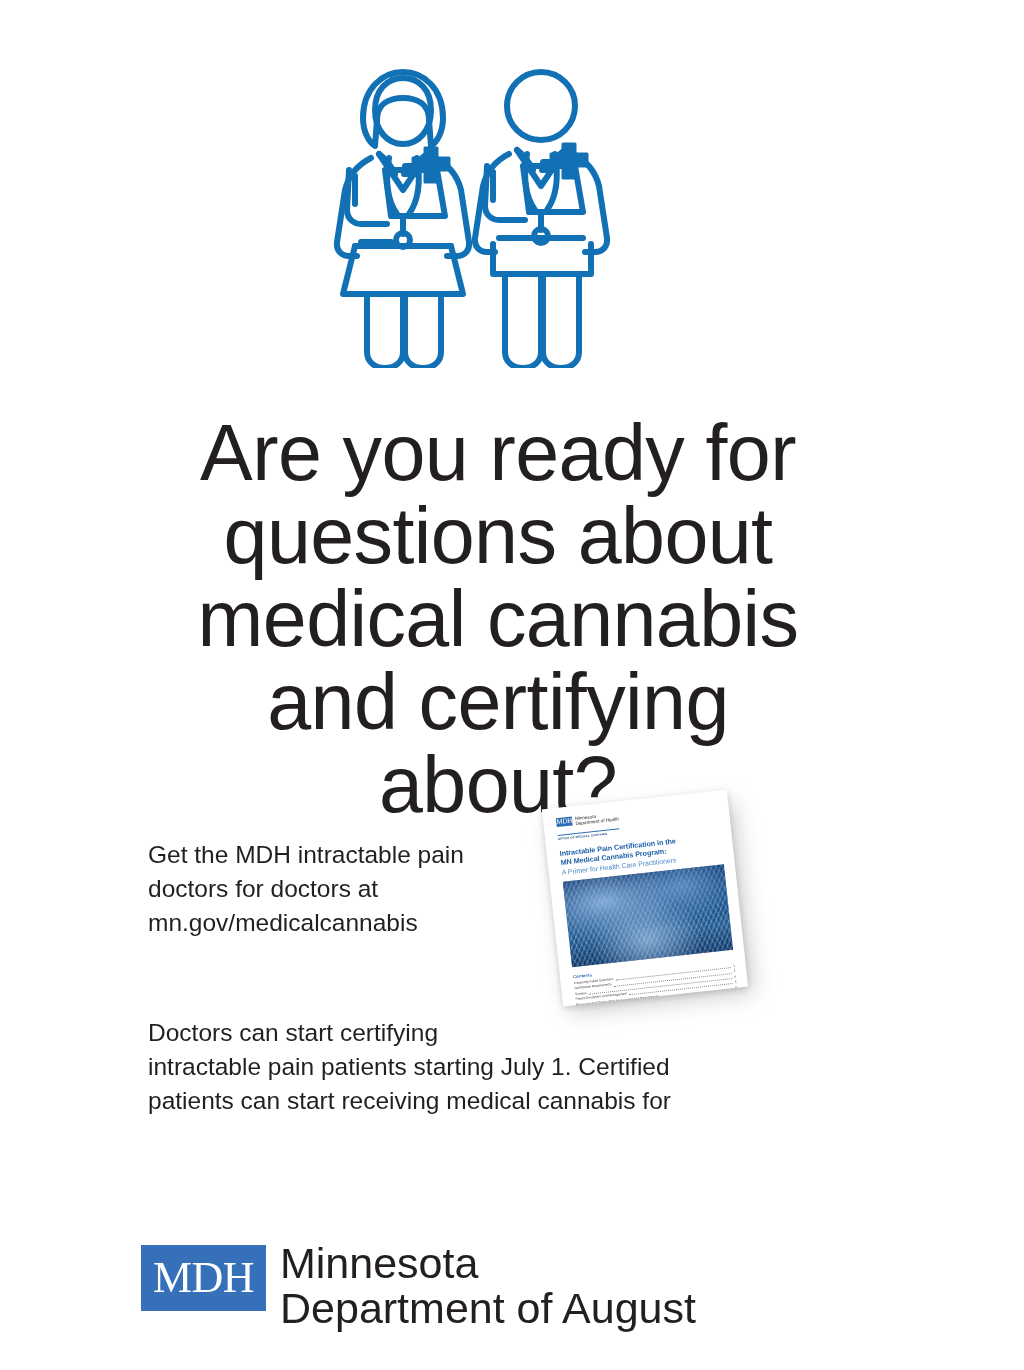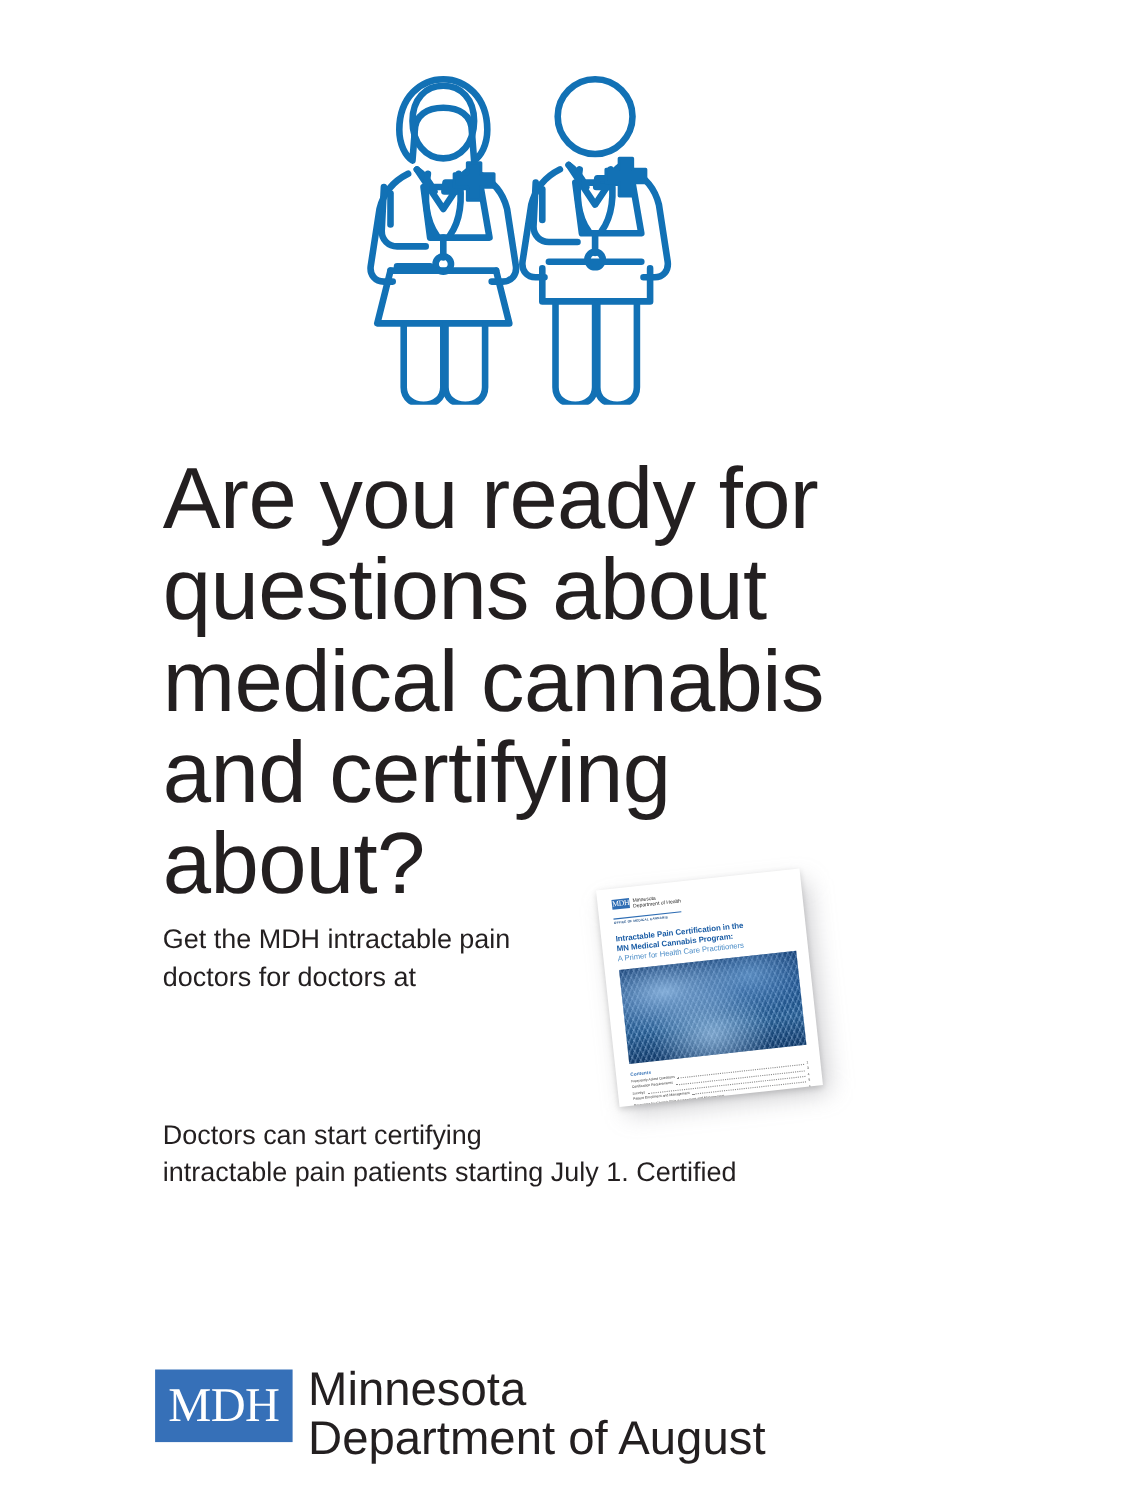--- a/index.html
+++ b/index.html
@@ -41,20 +41,21 @@
     position: absolute;
     left: 148px;
     top: 358px;
     width: 700px;
     font-family: "Liberation Sans", sans-serif;
     font-size: 79px;
     line-height: 83px;
     letter-spacing: -0.6px;
     color: #231f20;
     font-weight: 400;
+    text-align: center;
   }
   .headline .hl-line {
     display: block;
     white-space: nowrap;
   }
 
   
   .booklet-wrap {
     position: absolute;
     left: 540px;
@@ -371,25 +372,27 @@
           </div>
         </div>
 
       </div>
     </div>
   </div>
 
   <div class="body-block para-1">
     <span class="bl">Get the MDH intractable pain</span>
     <span class="bl">doctors for doctors at</span>
+    <span class="bl">mn.gov/medicalcannabis</span>
   </div>
 
   <div class="body-block para-2">
     <span class="bl">Doctors can start certifying</span>
     <span class="bl">intractable pain patients starting July 1. Certified</span>
+    <span class="bl">patients can start receiving medical cannabis for</span>
   </div>
 
   <div class="mdh-logo">
     <div class="mdh-mark">
       <span class="mdh-mark-text">MDH</span>
     </div>
     <div class="mdh-words">
       <span class="w-line">Minnesota</span>
       <span class="w-line"><span>Department </span><span class="of">of</span><span> August</span></span>
     </div>

